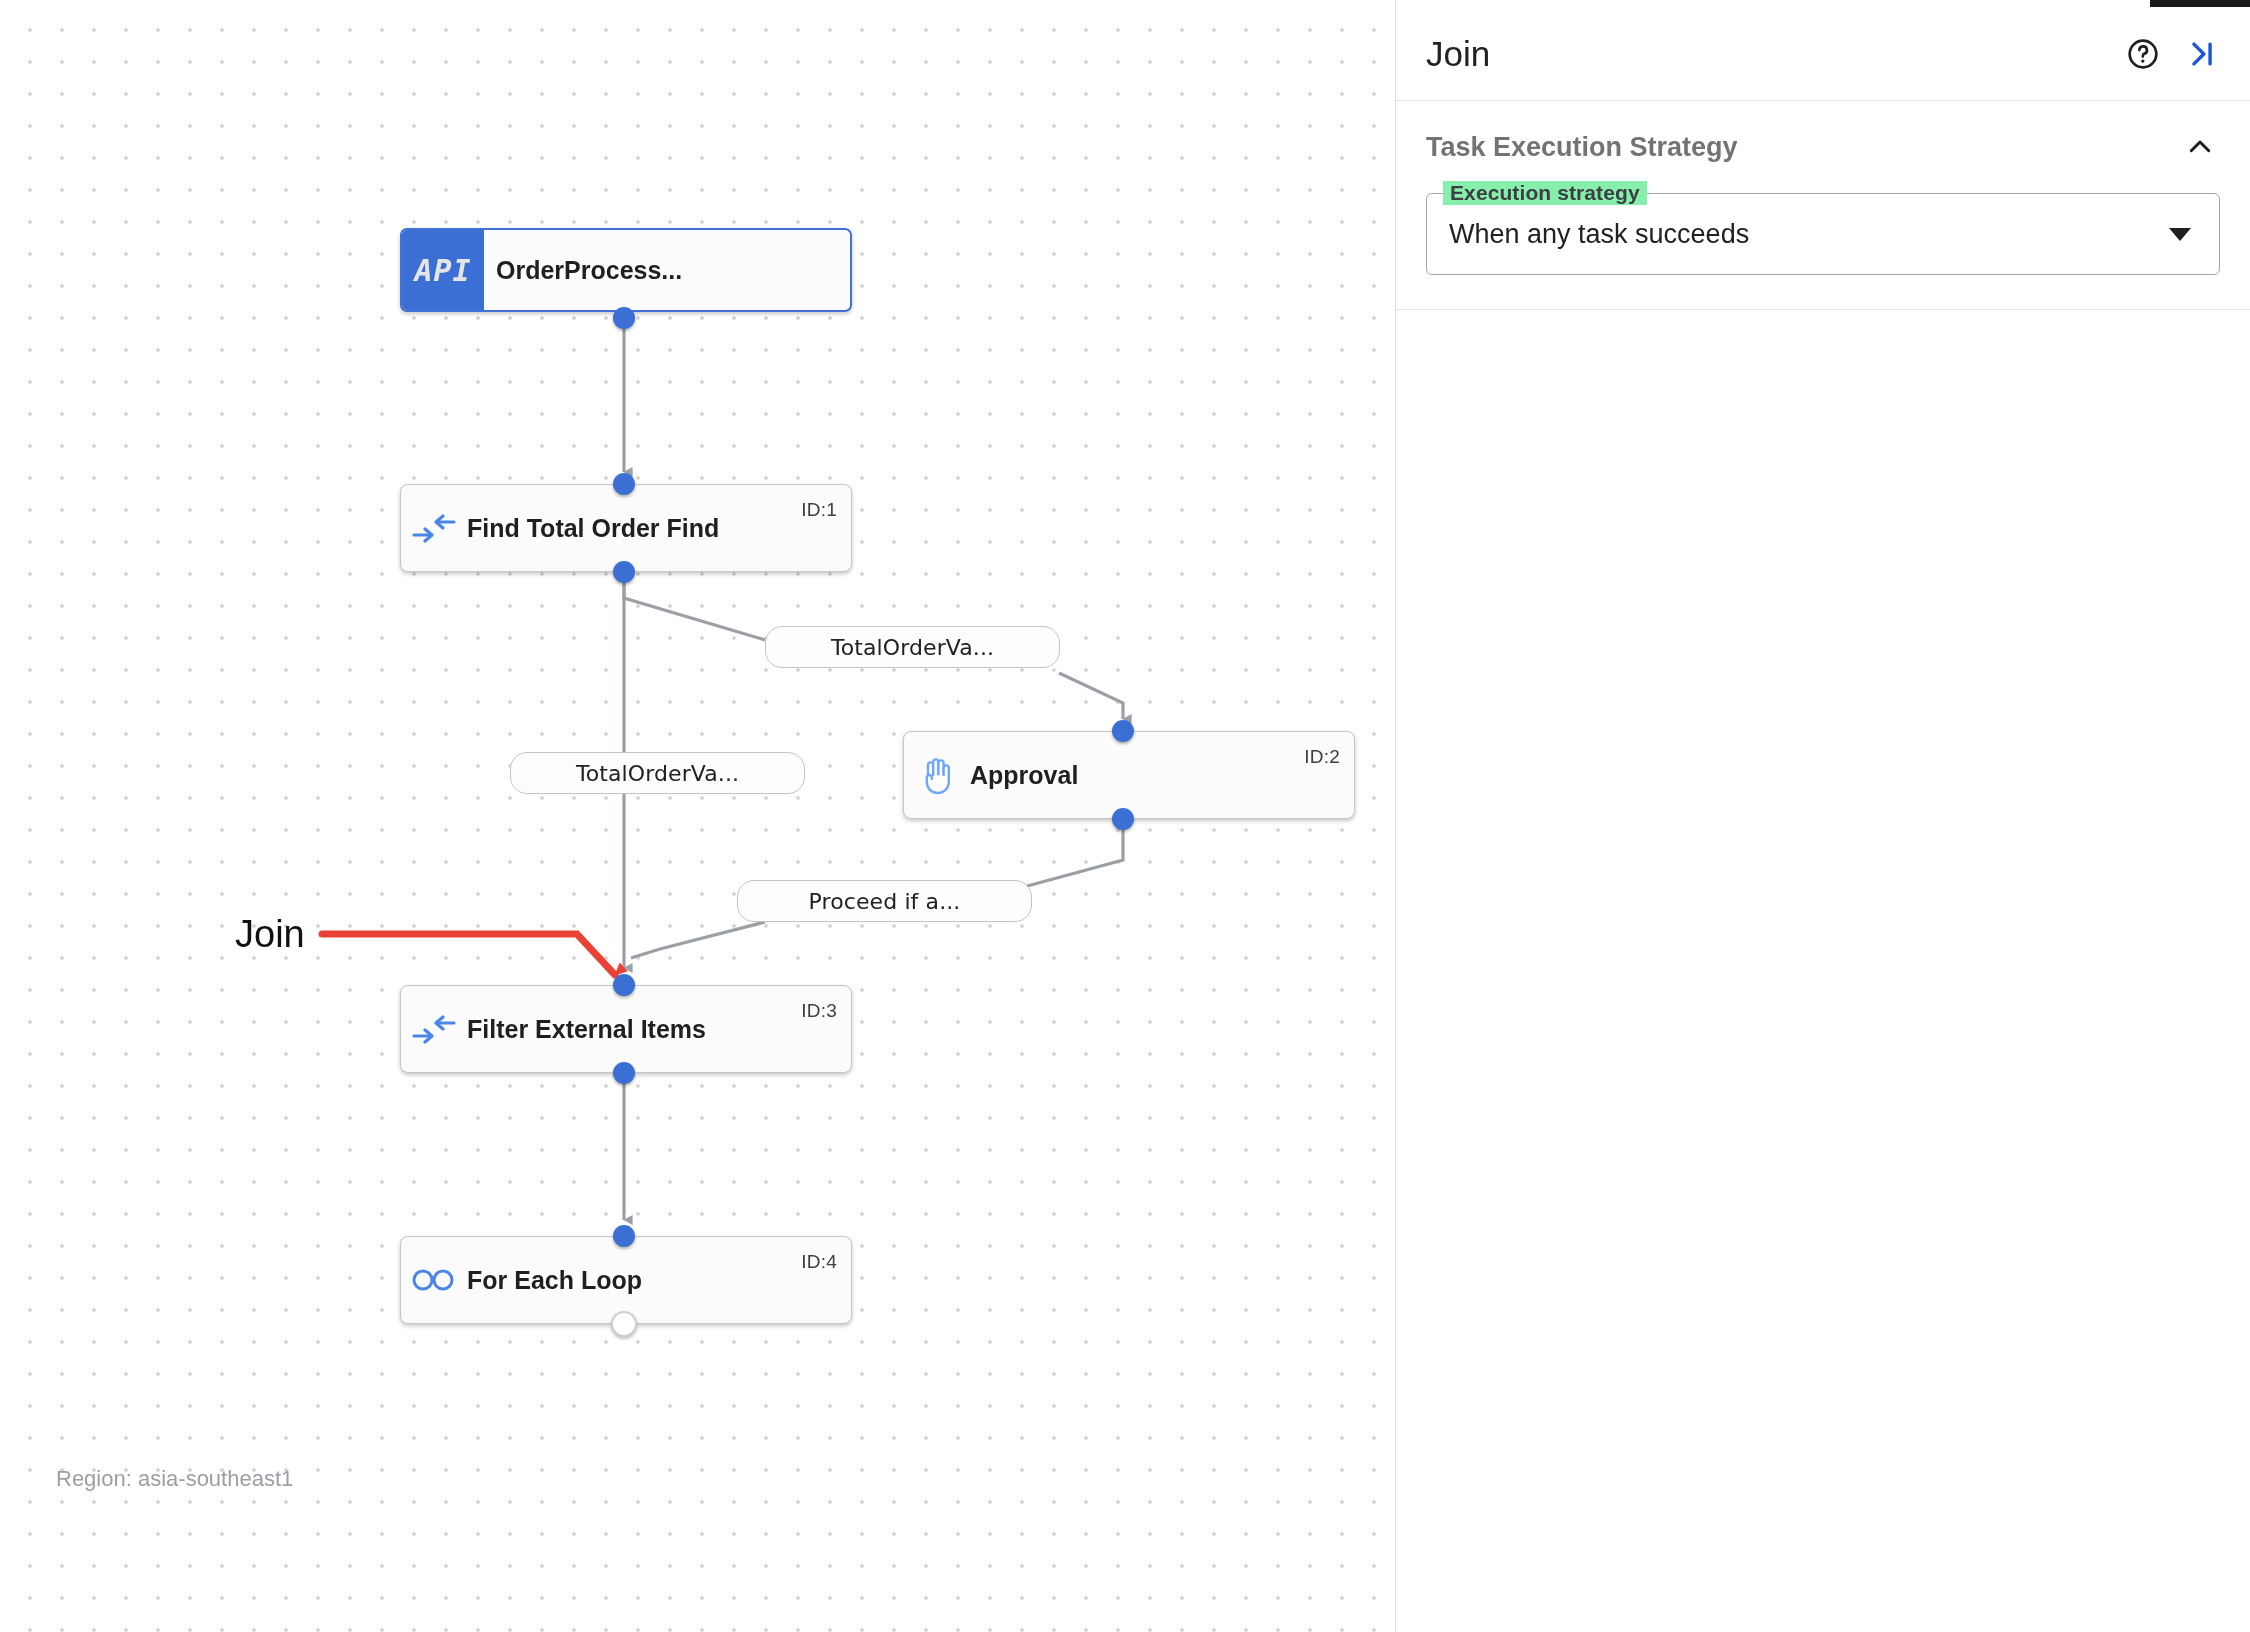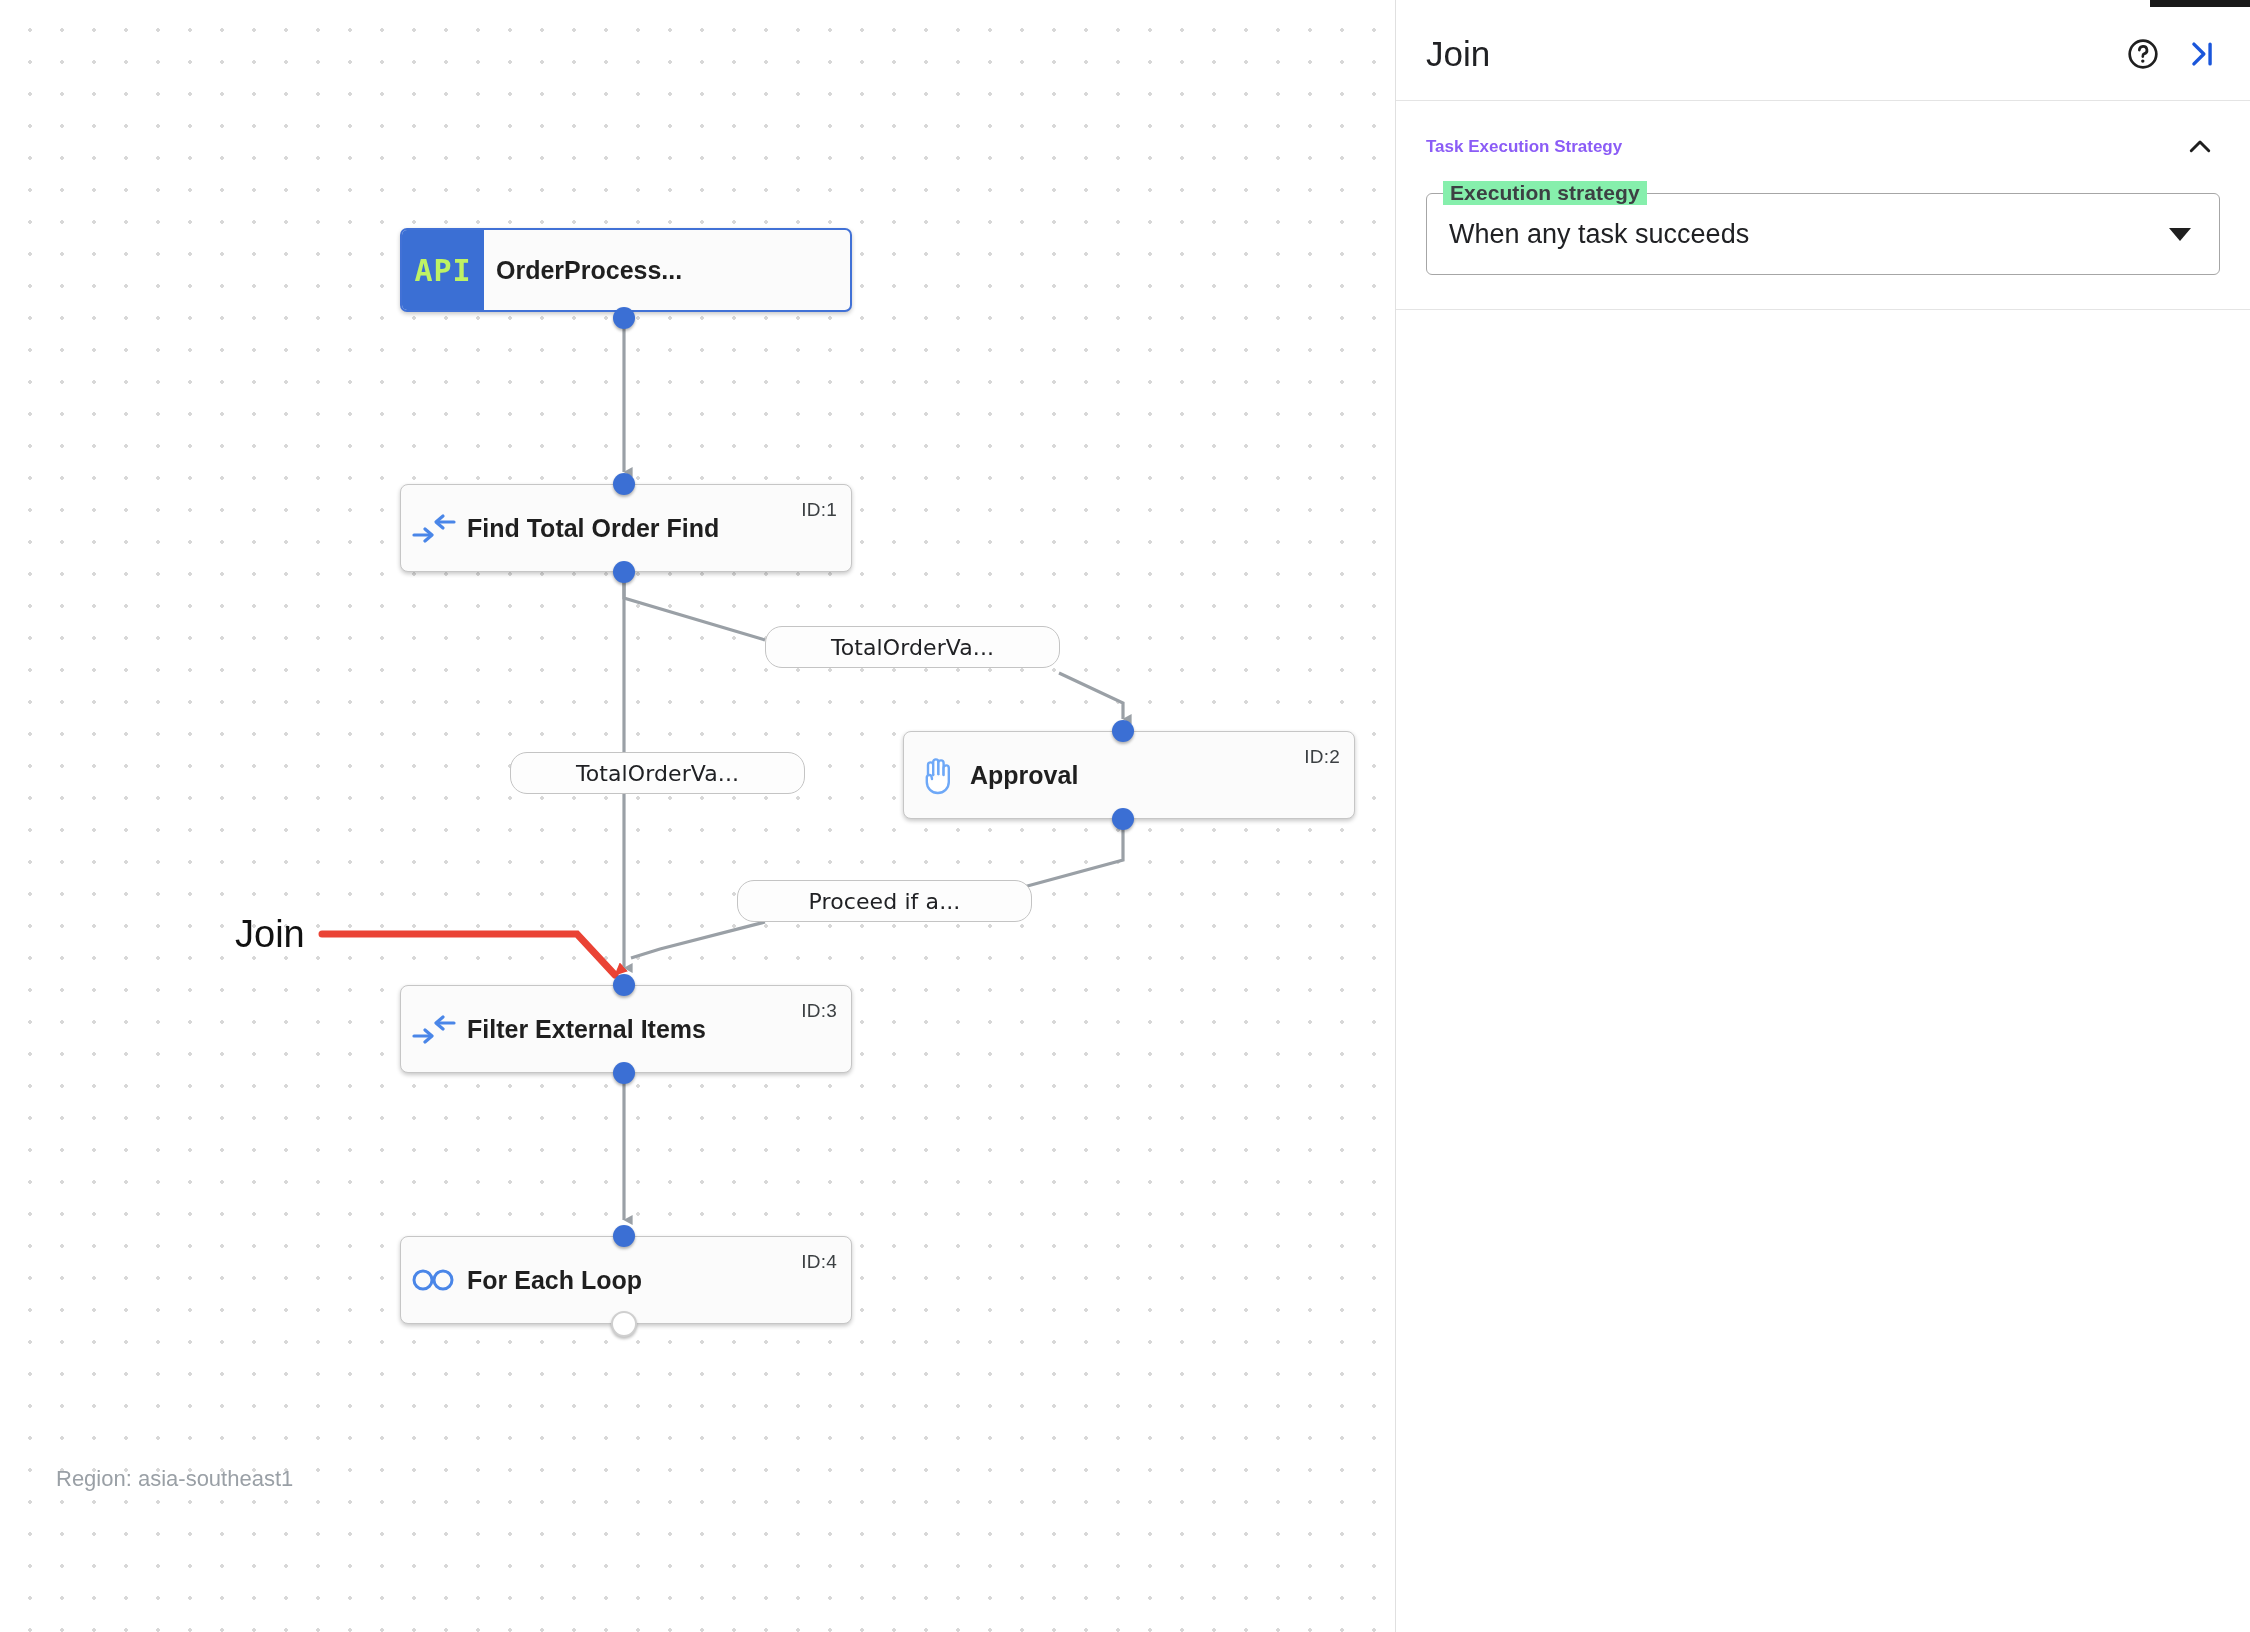--- a/index.html
+++ b/index.html
@@ -50,29 +50,30 @@
     border: 2px solid #4171d6;
     border-radius: 7px;
     background: #fbfbfb;
     overflow: hidden;
     padding: 0;
   }
   .api-badge {
     width: 82px;
     height: 100%;
     background: #3b6fd4;
-    color: #bef264;
+    color: #e5e5e5;
     display: flex;
     align-items: center;
     justify-content: center;
     font-family: "DejaVu Sans Mono", monospace;
     font-size: 30px;
     font-weight: 700;
     letter-spacing: 1px;
     flex: 0 0 auto;
+    font-style: italic;
   }
   .node-icon {
     width: 66px;
     flex: 0 0 auto;
     display: flex;
     align-items: center;
     justify-content: center;
     color: #4a86e8;
   }
   .node-label {
@@ -208,23 +209,23 @@
     border-bottom: 1px solid #e4e4e4;
     padding: 26px 30px 34px 30px;
   }
   .section-head {
     display: flex;
     align-items: center;
     justify-content: space-between;
     margin-bottom: 26px;
   }
   .section-title {
-    font-size: 17px;
+    font-size: 27px;
     font-weight: 700;
-    color: #8b5cf6;
+    color: #737373;
   }
   .chev {
     width: 40px; height: 40px;
     display: flex; align-items: center; justify-content: center;
   }
 
   
   .field {
     position: relative;
     height: 82px;

